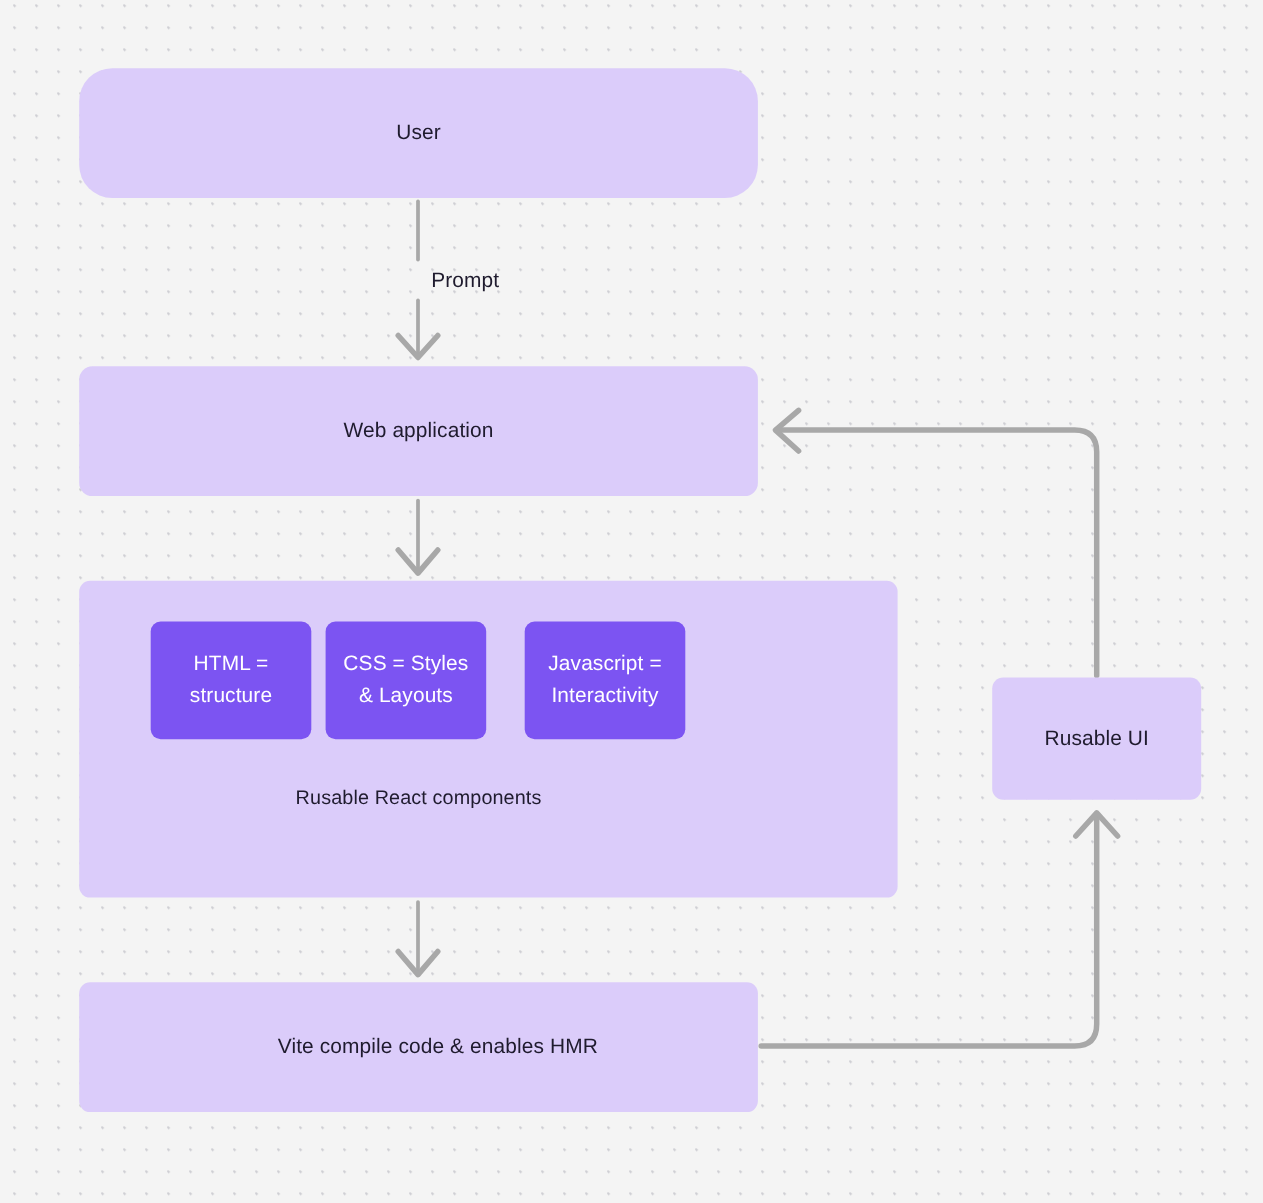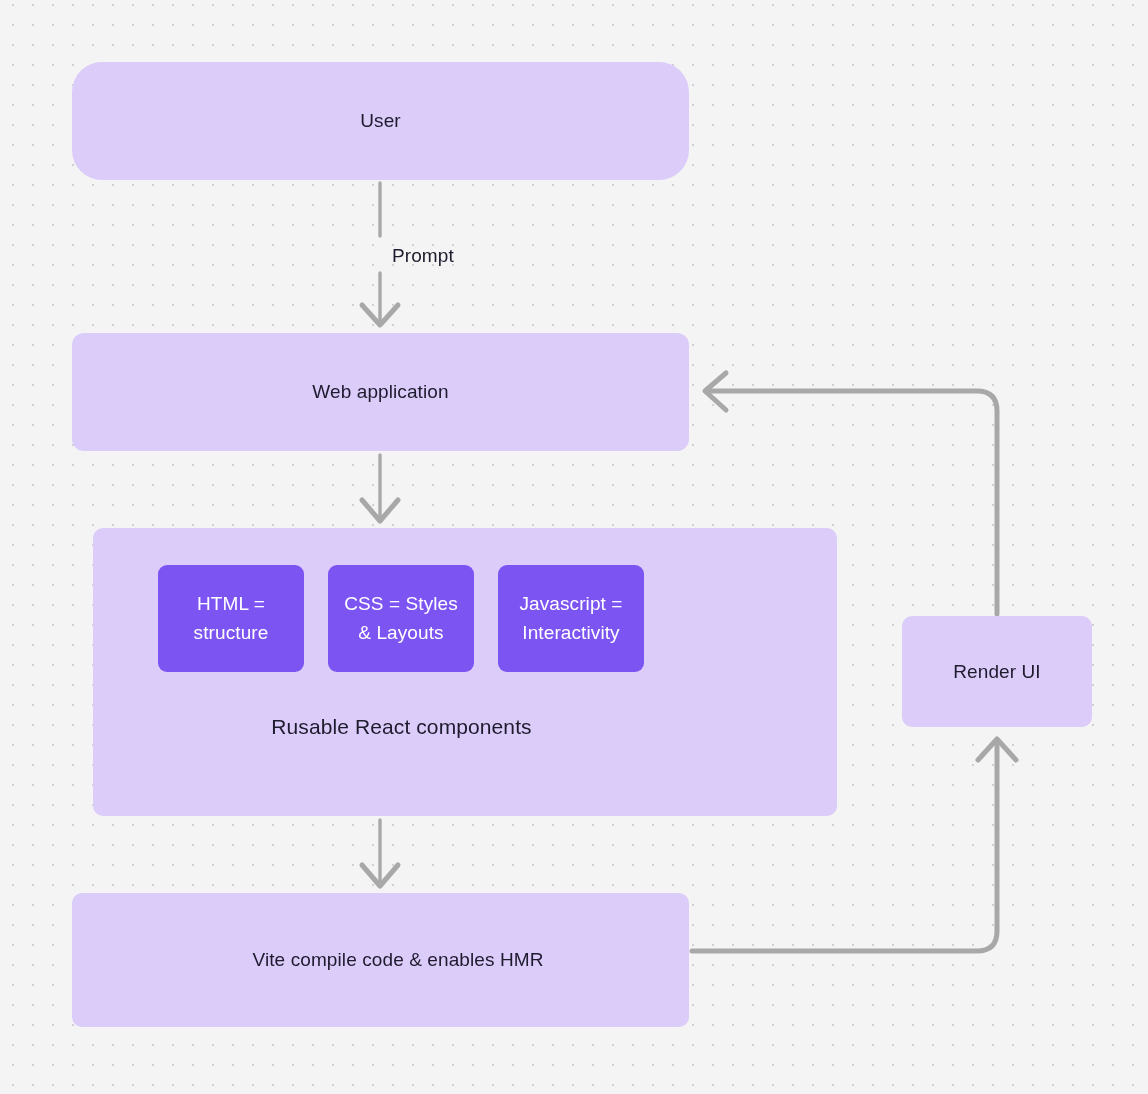--- a/index.html
+++ b/index.html
@@ -34,22 +34,22 @@
     font-size: 19px;
     line-height: 1.45;
     text-align: center;
     letter-spacing: 0.1px;
     white-space: pre-line;
   }
   
   #node-user      { left: 72px;  top: 62px;  width: 617px; height: 118px; border-radius: 30px; }
   #node-webapp    { left: 72px;  top: 333px; width: 617px; height: 118px; border-radius: 12px; }
   #node-components{ left: 72px;  top: 528px; width: 744px; height: 288px;
-                    border-radius: 10px; display: block; margin-left: 21px; }
-  #node-vite      { left: 72px;  top: 893px; width: 617px; height: 134px; padding-left: 35px; }
+                    border-radius: 10px; display: block; }
+  #node-vite      { left: 72px;  top: 893px; width: 617px; height: 118px; padding-left: 35px; }
   #node-render    { left: 902px; top: 616px; width: 190px; height: 111px; }
 
   
   .subnode {
     position: absolute;
     box-sizing: border-box;
     background: #7C54F2;
     border-radius: 9px;
     display: flex;
     align-items: center;
@@ -57,31 +57,31 @@
   }
   .subnode-label {
     color: #FFFFFF;
     font-size: 19px;
     line-height: 1.52;
     text-align: center;
     white-space: pre-line;
     letter-spacing: 0.1px;
   }
   #sub-html { left: 65px;  top: 37px;  width: 146px; height: 107px; }
-  #sub-css  { left: 235px; top: 37px;  width: 146px; height: 107px; }
+  #sub-css  { left: 224px; top: 37px;  width: 146px; height: 107px; }
   #sub-js   { left: 405px; top: 37px;  width: 146px; height: 107px; }
 
   #components-caption {
     position: absolute;
     left: 0;
     top: 187px;
     width: 617px;
     text-align: center;
     color: #1F1B2E;
-    font-size: 21px;
+    font-size: 18px;
     letter-spacing: 0.1px;
   }
 
   
   .edge-label {
     position: absolute;
     color: #1F1B2E;
     font-size: 19px;
     letter-spacing: 0.1px;
     background: transparent;
@@ -156,16 +156,16 @@
 Interactivity</div>
     </div>
     <div id="components-caption">Rusable React components</div>
   </div>
 
   <div class="node node-lav" id="node-vite">
     <div class="node-label">Vite compile code &amp; enables HMR</div>
   </div>
 
   <div class="node node-lav" id="node-render">
-    <div class="node-label">Render UI</div>
+    <div class="node-label">Rusable UI</div>
   </div>
 
 </div>
 
 </body></html>

